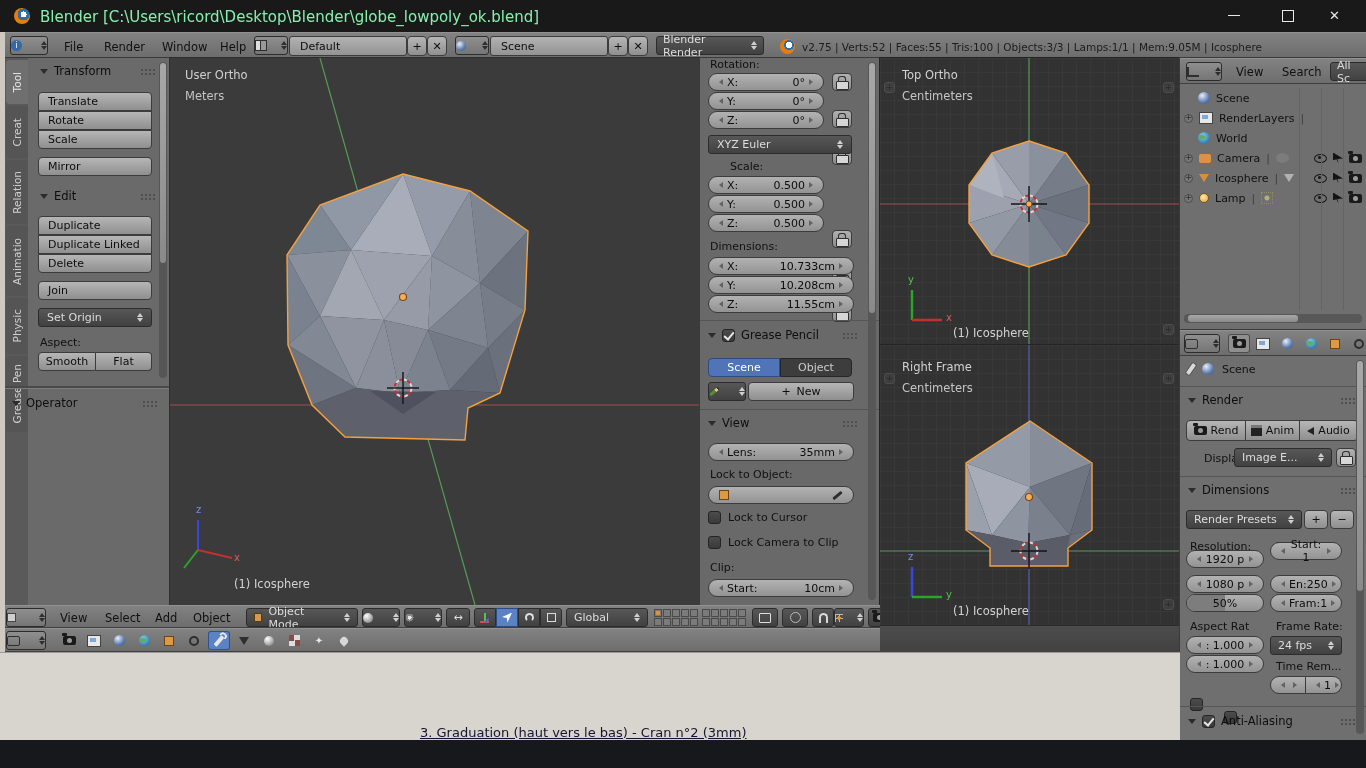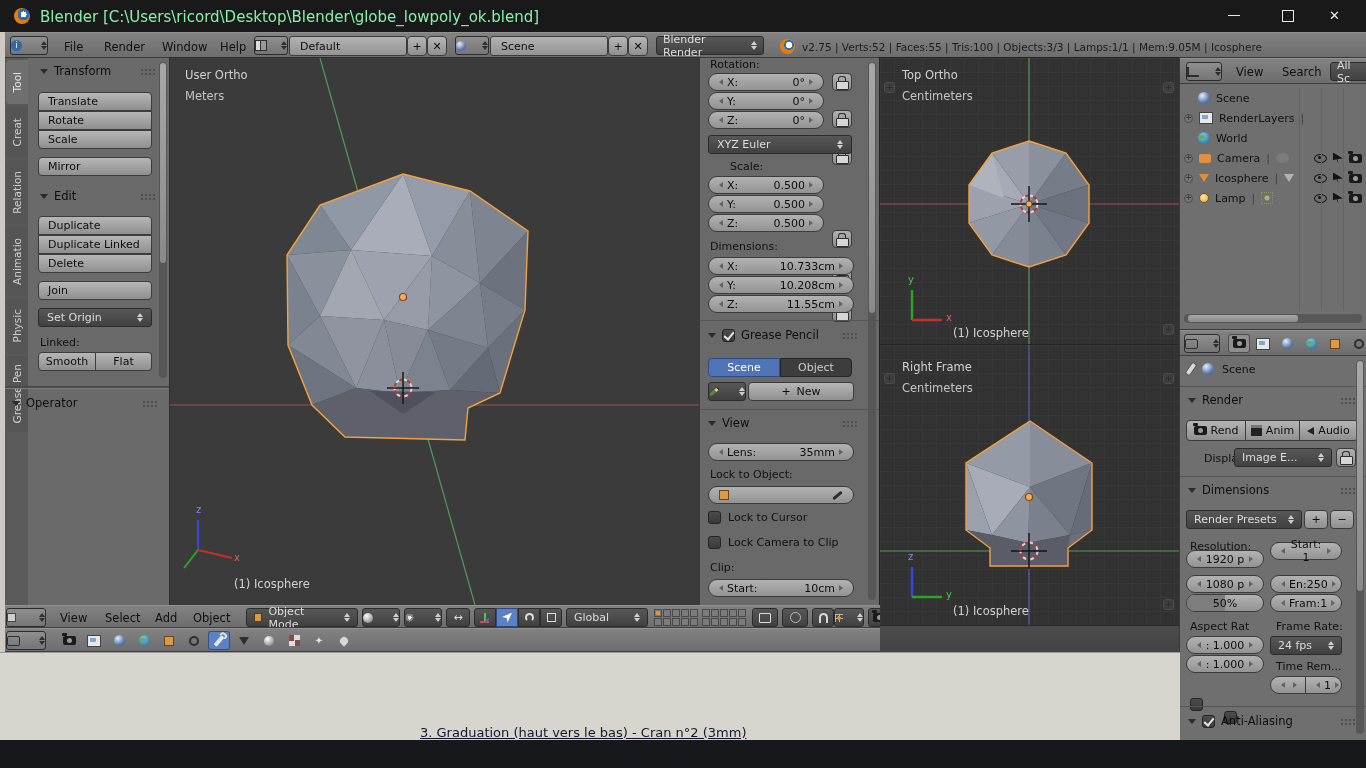--- a/index.html
+++ b/index.html
@@ -186,21 +186,21 @@
     <div class="abs btn left" style="left:38px;top:177px;width:114px;height:19px;border-radius:0;">Duplicate Linked</div>
     <div class="abs btn left" style="left:38px;top:196px;width:114px;height:19px;border-radius:0 0 4px 4px;">Delete</div>
     <div class="abs btn left" style="left:38px;top:223px;width:114px;height:19px;">Join</div>
     <div class="abs hbtn" style="left:38px;top:250px;width:114px;height:19px;justify-content:flex-start;padding:0 8px;">
       <span>Set Origin</span>
         <span class="dd">
           <i class="u"></i>
           <i class="d"></i>
         </span>
     </div>
-    <span class="abs" style="left:40px;top:278px;">Linked:</span>
+    <span class="abs" style="left:40px;top:278px;">Aspect:</span>
     <div class="abs btn" style="left:38px;top:294px;width:58px;height:19px;border-radius:4px 0 0 4px;">Smooth</div>
     <div class="abs btn" style="left:96px;top:294px;width:56px;height:19px;border-radius:0 4px 4px 0;border-left:none;">Flat</div>
 
     <div class="abs" style="left:0;top:328px;width:170px;height:2px;background:#4a4a4a;border-bottom:1px solid #7c7c7c;"></div>
     <div class="abs panelhdr" style="left:12px;top:338px;width:146px;">
       <span class="tri-dn"></span>
       <span>Operator</span>
       <span class="grip"></span>
     </div>
     <div class="scrollv" style="left:159px;top:4px;height:316px;">

